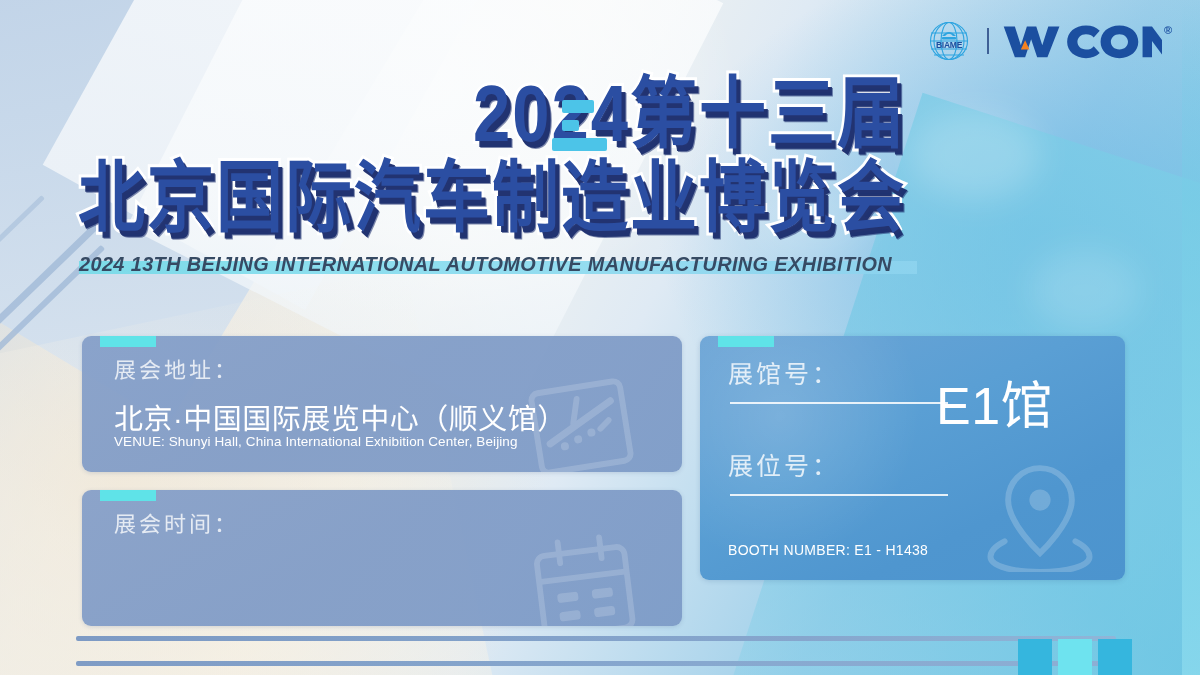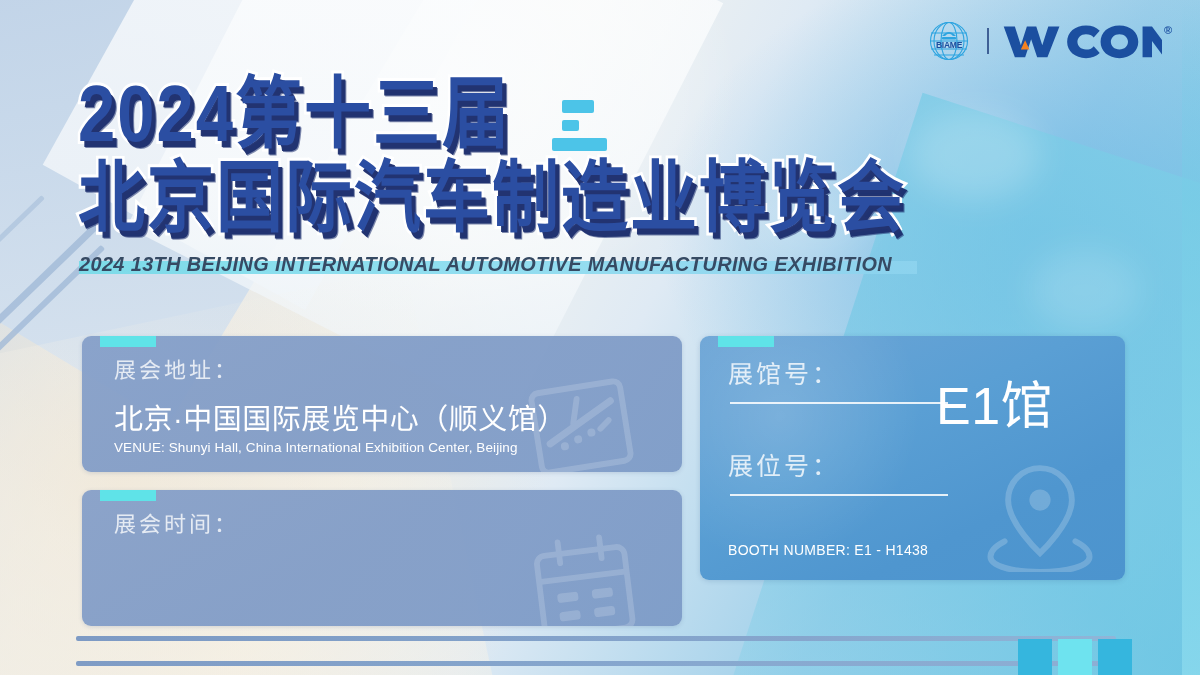--- a/index.html
+++ b/index.html
@@ -77,21 +77,21 @@
   .biame-logo { width:50px; height:46px; position:relative; display:block; }
   .brand-div { width:2px; height:26px; background:#1b3a7a; opacity:.75; }
   .wcon-wrap { display:flex; align-items:flex-start; }
   .wcon-logo { height:36px; display:block; }
   .wcon-reg {
     font-size:11px; color:#1b4fa0; font-weight:700;
     margin-left:2px; margin-top:1px;
   }
 
   
-  .headline { position:absolute; left:78px; top:76px; z-index:14; }
+  .headline { position:absolute; left:78px; top:76px; z-index:14;text-align:right; }
   .hl-line {
     font-family:"Liberation Sans","DejaVu Sans",sans-serif;
     font-weight:700;
     color:#2b4ea2;
     letter-spacing:2px;
     line-height:.96;
     white-space:nowrap;
     -webkit-text-stroke:5px #ffffff;
     paint-order:stroke fill;
     text-shadow:
@@ -155,21 +155,20 @@
     letter-spacing:3px; font-weight:400;
     line-height:1;
   }
   .card-main {
     margin-top:22px;
     font-size:29px; color:#ffffff; font-weight:400;
     letter-spacing:.5px; line-height:1.05;
     white-space:nowrap;
   }
   .card-sub {
-    margin-top:6px;
     font-size:13.5px; color:#ffffff; font-weight:400;
     letter-spacing:.1px; white-space:nowrap;
   }
 
   #card-venue { left:82px; top:336px; width:600px; height:136px; }
   #card-time  { left:82px; top:490px; width:600px; height:136px; }
 
   .watermark {
     position:absolute; opacity:.17; z-index:1; pointer-events:none;
   }

